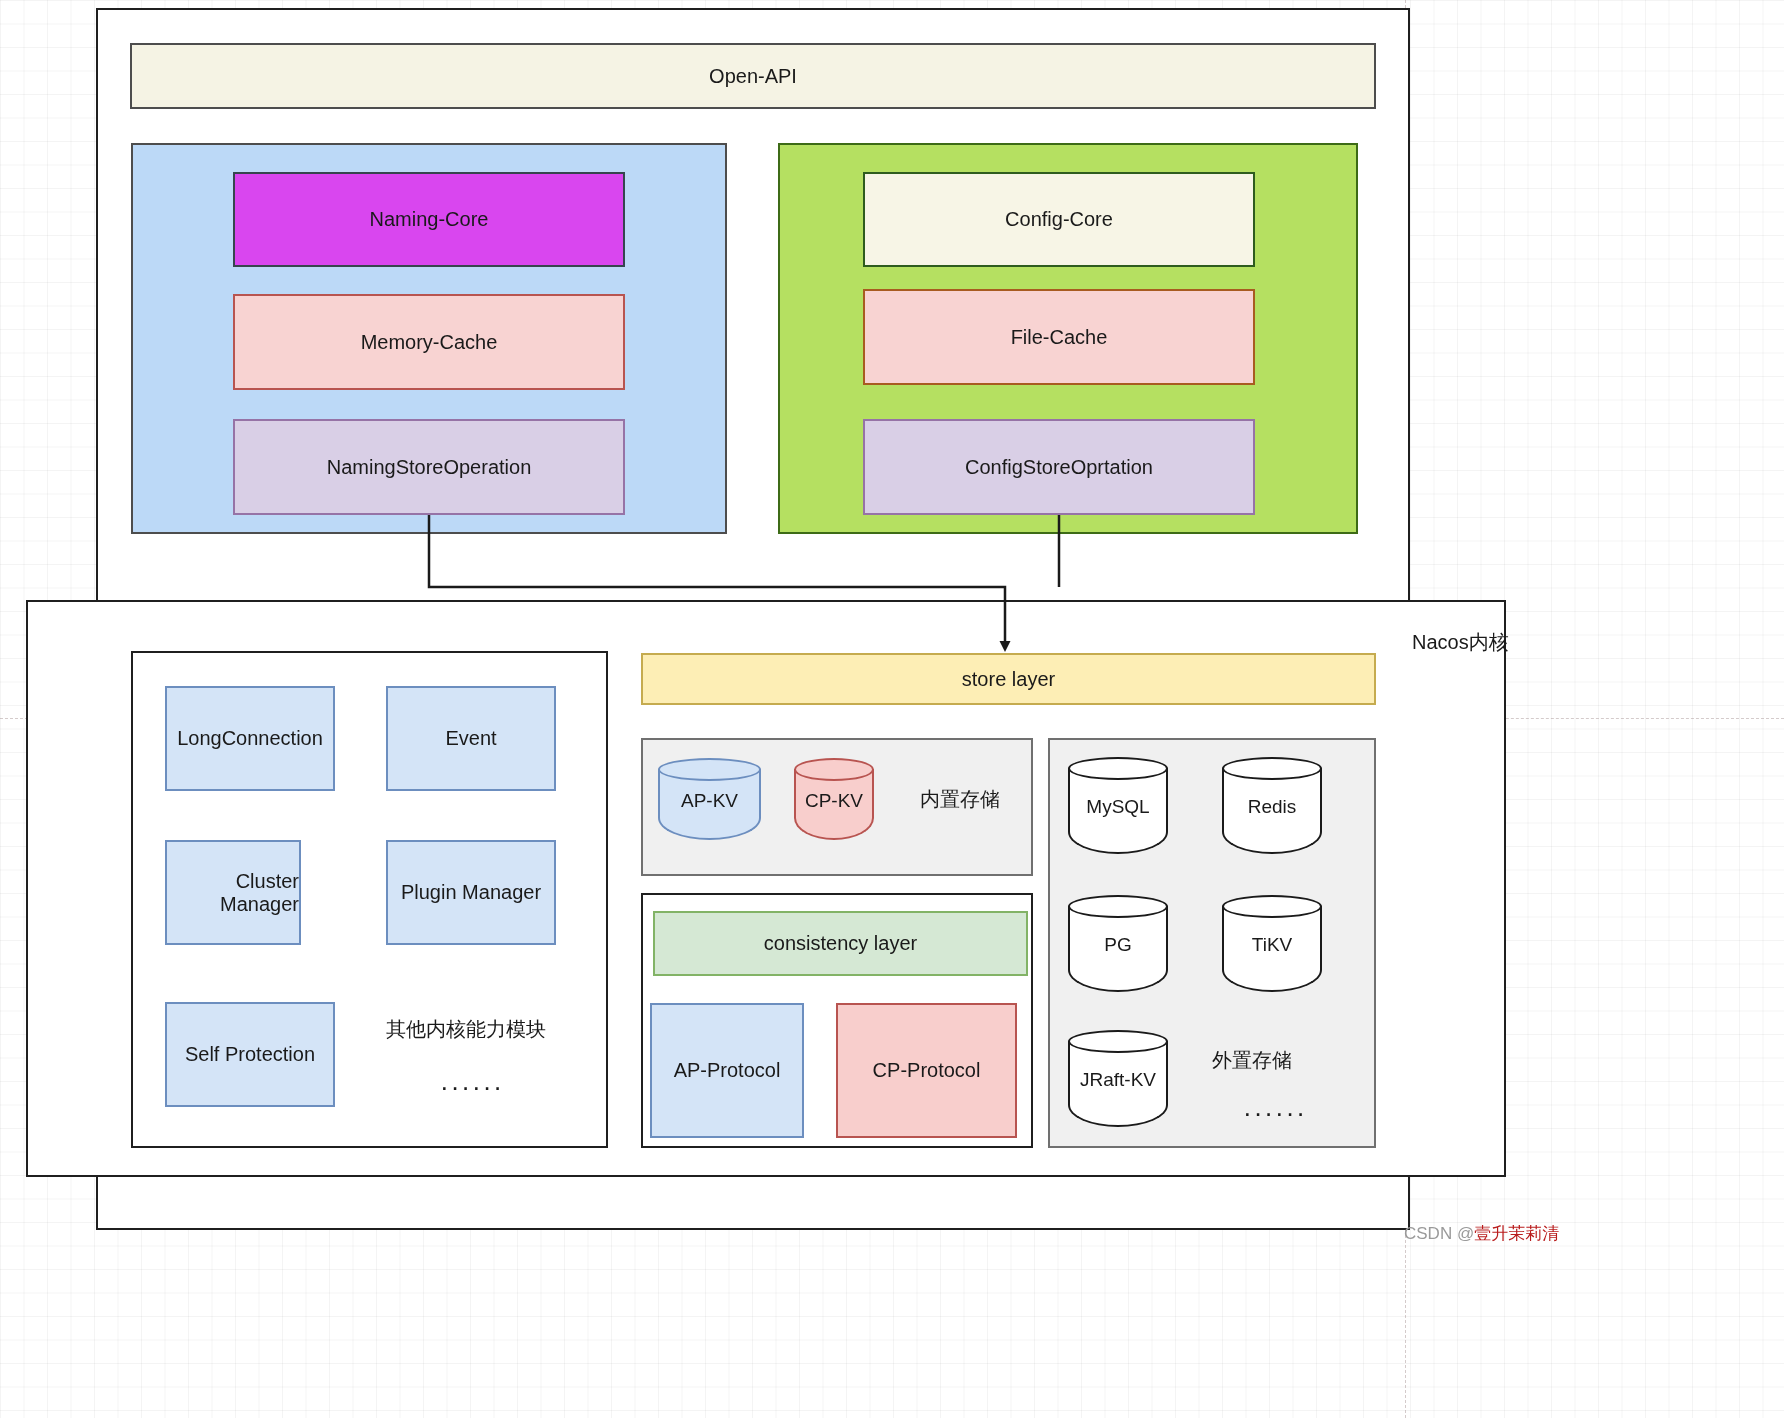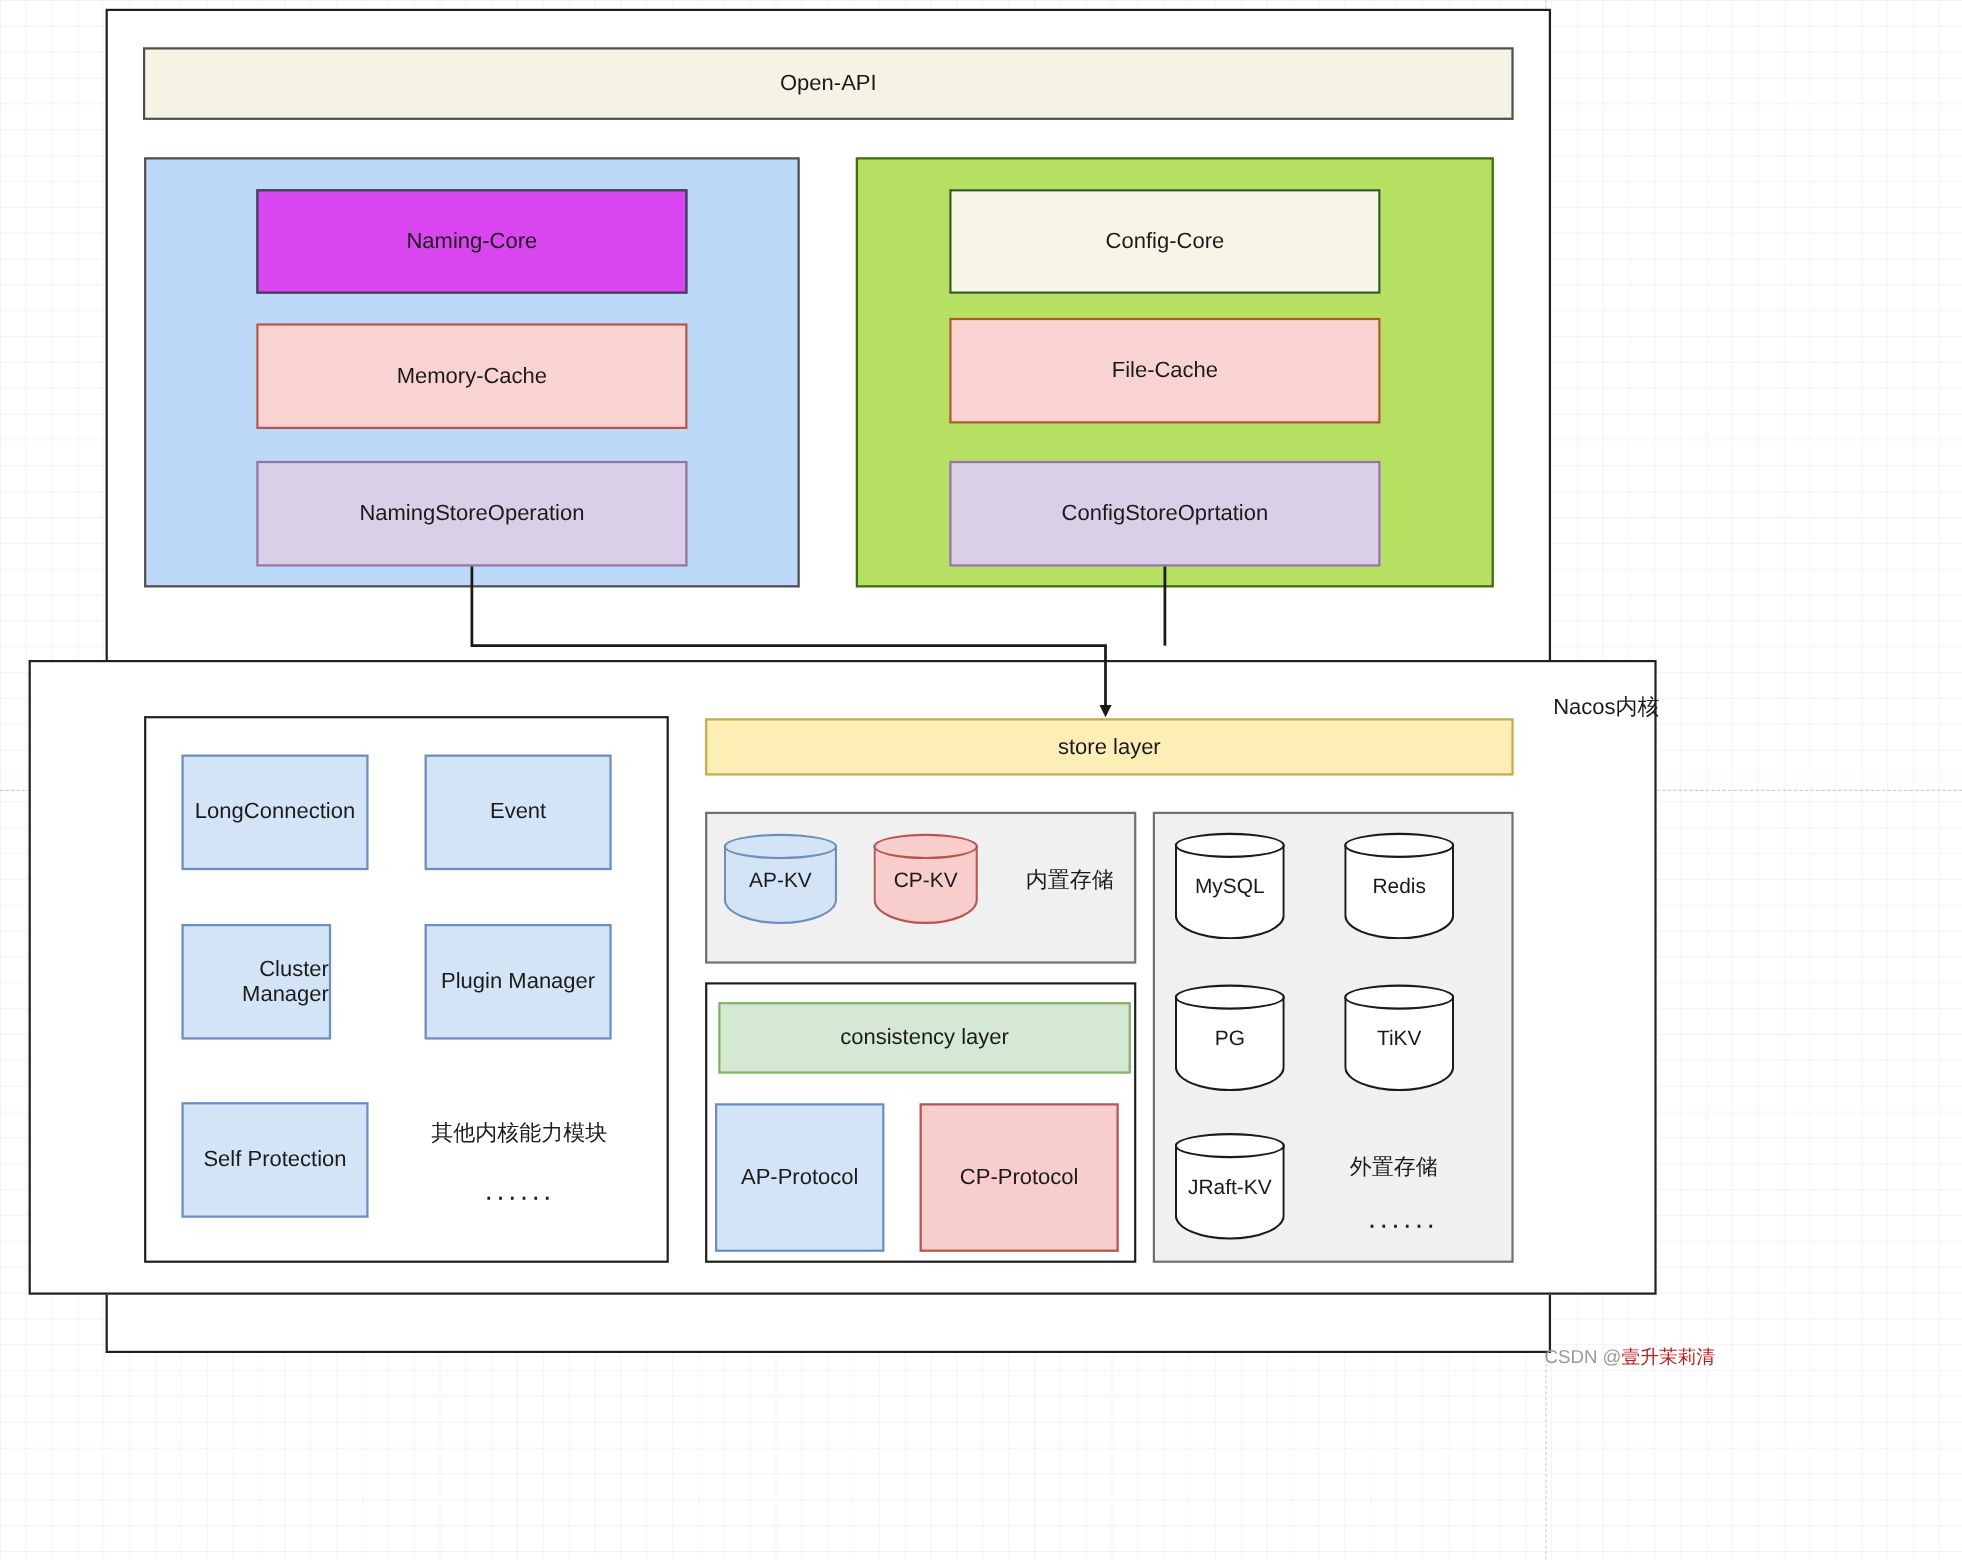--- a/index.html
+++ b/index.html
@@ -43,21 +43,21 @@
     display: flex;
     align-items: center;
     justify-content: center;
     text-align: right;
   }
   .label {
     position: absolute;
     box-sizing: border-box;
     display: flex;
     align-items: center;
-    justify-content: center;
+    justify-content: flex-start;
     text-align: center;
     white-space: nowrap;
   }
 
   
   .outer-frame {
     background: #ffffff;
     border: 2px solid #1f1f1f;
   }
   .kernel-frame {
@@ -217,21 +217,21 @@
   </div>
 
   <div class="box blk-grey" style="left:641px; top:738px; width:392px; height:138px;"></div>
 
   <div class="cyl" style="left:658px; top:758px; width:103px; height:82px; --fill:#d4e4f7; --stroke:#6c8ebf;">
     <div class="body"></div>
     <div class="top"></div>
     <div class="cyl-label">AP-KV</div>
   </div>
 
-  <div class="cyl" style="left:794px; top:758px; width:95px; height:82px; --fill:#f8cecc; --stroke:#b85450;">
+  <div class="cyl" style="left:794px; top:758px; width:80px; height:82px; --fill:#f8cecc; --stroke:#b85450;">
     <div class="body"></div>
     <div class="top"></div>
     <div class="cyl-label">CP-KV</div>
   </div>
 
   <div class="label t19" style="left:920px; top:785px; width:105px; height:28px;">
     <span>内置存储</span>
   </div>
 
   <div class="box blk-white" style="left:641px; top:893px; width:392px; height:255px;"></div>

